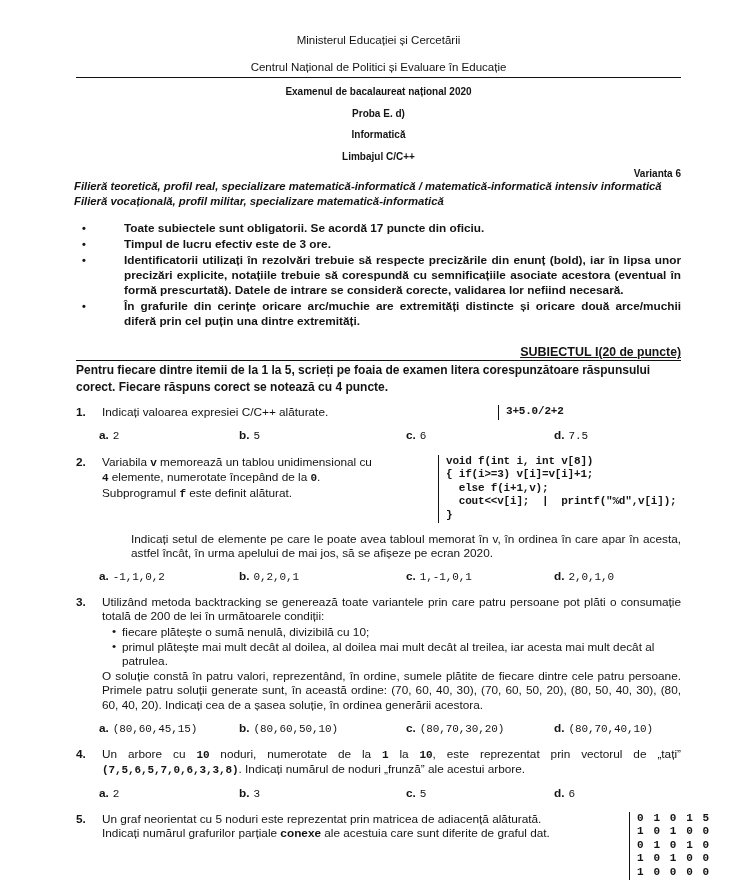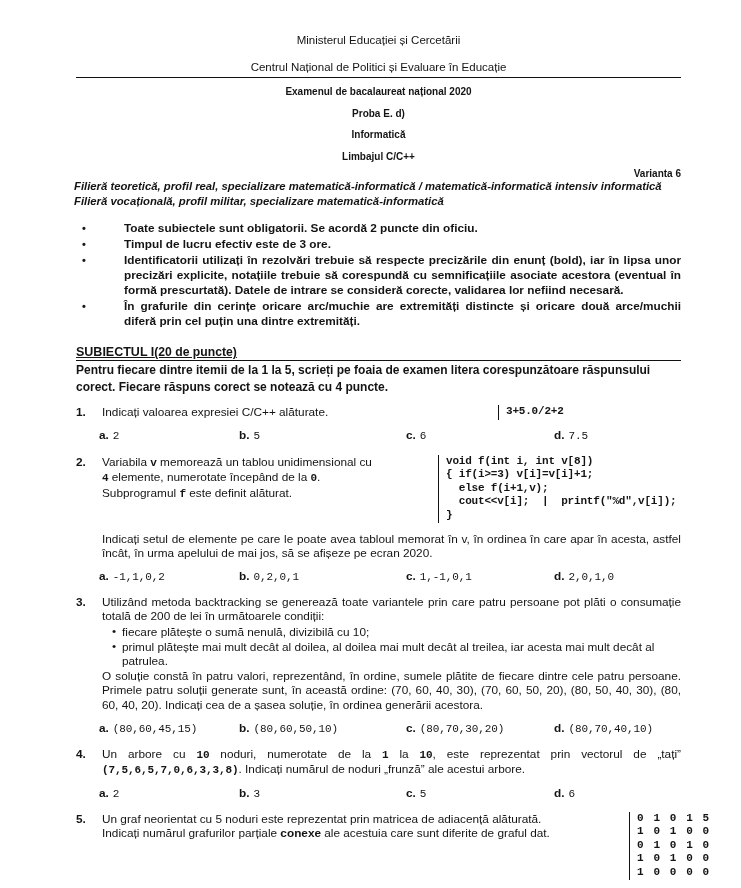--- a/index.html
+++ b/index.html
@@ -74,21 +74,21 @@
     left: 4px;
     top: 0;
     font-size: 11px;
   }
 
   
   .subiect-row {
     margin: 16px 68px 0 68px;
     border-bottom: 1.3px solid #111;
     display: flex;
-    justify-content: flex-start;
+    justify-content: flex-end;
     align-items: flex-end;
     padding-bottom: 1px;
   }
   .subiect-title {
     font-weight: bold;
     font-size: 12.5px;
     text-decoration: underline;
   }
   .subiect-points {
     font-weight: bold;
@@ -222,21 +222,21 @@
     <div class="exam-title">Limbajul C/C++</div>
   </div>
 
   <div class="varianta">Varianta 6</div>
   <div class="filiera">Filieră teoretică, profil real, specializare matematică-informatică / matematică-informatică intensiv informatică</div>
   <div class="filiera">Filieră vocațională, profil militar, specializare matematică-informatică</div>
 
   <div class="bullets">
     <div class="bullet">
       <span class="dot">•</span>
-      <span>Toate subiectele sunt obligatorii. Se acordă 2 puncte din oficiu.</span>
+      <span>Toate subiectele sunt obligatorii. Se acordă 17 puncte din oficiu.</span>
     </div>
     <div class="bullet">
       <span class="dot">•</span>
       <span>Timpul de lucru efectiv este de 3 ore.</span>
     </div>
     <div class="bullet">
       <span class="dot">•</span>
       <span>Identificatorii utilizați în rezolvări trebuie să respecte precizările din enunț (bold), iar în lipsa unor precizări explicite, notațiile trebuie să corespundă cu semnificațiile asociate acestora (eventual în formă prescurtată). Datele de intrare se consideră corecte, validarea lor nefiind necesară.</span>
     </div>
     <div class="bullet">
@@ -287,21 +287,21 @@
           <div><span>Subprogramul </span><span class="mono">f</span><span> este definit alăturat.</span></div>
         </div>
         <div class="split-right">
           <div class="codeline">void f(int i, int v[8])</div>
           <div class="codeline">{ if(i&gt;=3) v[i]=v[i]+1;</div>
           <div class="codeline">  else f(i+1,v);</div>
           <div class="codeline">  cout&lt;&lt;v[i];  |  printf("%d",v[i]);</div>
           <div class="codeline">}</div>
         </div>
       </div>
-      <div class="just" style="margin-top:9px;">Indicați setul de elemente pe care le poate avea tabloul memorat în v, în ordinea în care apar în acesta, astfel încât, în urma apelului de mai jos, să se afișeze pe ecran 2020.</div>
+      <div class="just" style="margin-top:9px;margin-left:29px;">Indicați setul de elemente pe care le poate avea tabloul memorat în v, în ordinea în care apar în acesta, astfel încât, în urma apelului de mai jos, să se afișeze pe ecran 2020.</div>
     </div>
   </div>
   <div class="opts">
     <span class="opt a">
       <span class="lbl">a.</span><span class="val">-1,1,0,2</span>
     </span>
     <span class="opt b">
       <span class="lbl">b.</span><span class="val">0,2,0,1</span>
     </span>
     <span class="opt c">

